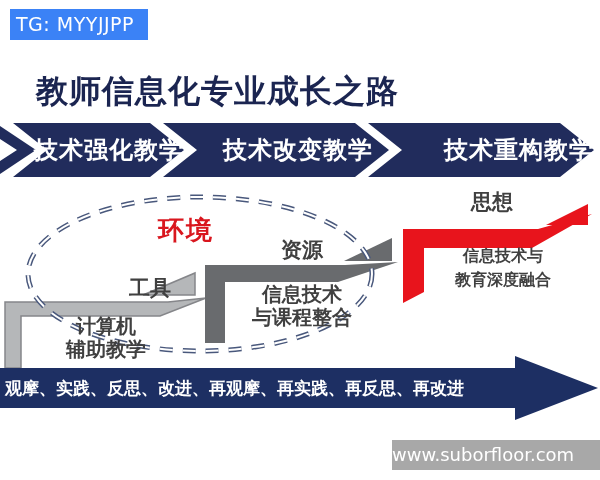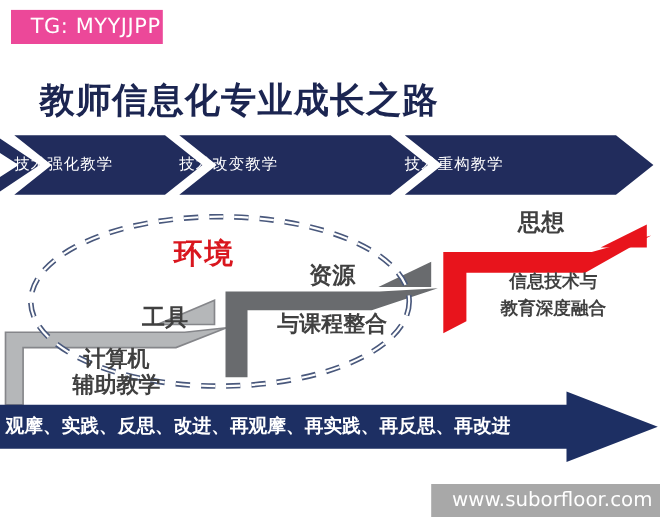--- a/index.html
+++ b/index.html
@@ -4,36 +4,36 @@
 <style>
   html,body { margin:0; padding:0; background:#e9e9e9; }
   .stage {
     position:relative; width:600px; height:480px; background:#ffffff;
     font-family:"DejaVu Sans","Liberation Sans",sans-serif; overflow:hidden;
   }
   .shapes { position:absolute; left:0; top:0; }
   .abs { position:absolute; }
   .wm-top {
     left:10px; top:9px; width:138px; height:31px; box-sizing:border-box;
-    background:#ec4899; color:#ffffff; font-size:19px; line-height:31px;
-    padding-left:18px; letter-spacing:0.5px;
+    background:#3b82f6; color:#ffffff; font-size:19px; line-height:31px;
+    padding-left:6px; letter-spacing:0.5px;
   }
   .wm-bottom {
     left:392px; top:440px; width:208px; height:30px; box-sizing:border-box;
     background:#a8a8a8; color:#ffffff; font-size:18px; line-height:30px;
-    padding-left:19px;
+    padding-left:0;
   }
   .title {
     left:36px; top:70px; width:560px; margin:0;
     font-size:32px; font-weight:bold; color:#1b2551; letter-spacing:1px;
     white-space:nowrap;
   }
   .stage-label {
-    top:137px; height:26px; line-height:26px; text-align:left;
-    color:#ffffff; font-size:14px; font-weight:normal; letter-spacing:1px;
+    top:137px; height:26px; line-height:26px; text-align:right;
+    color:#ffffff; font-size:24px; font-weight:bold; letter-spacing:1px;
     white-space:nowrap;
   }
   .lbl { font-weight:bold; color:#404040; text-align:center; white-space:nowrap; }
   .env-label { left:158px; top:213px; width:68px; font-size:26px; font-weight:bold;
     color:#d9161e; text-align:left; letter-spacing:2px; }
   .tool-label     { left:74px;  top:274px; width:56px; font-size:21px;margin-left:48px; }
   .resource-label { left:272px; top:236px; width:60px; font-size:21px; }
   .thought-label  { left:462px; top:188px; width:60px; font-size:21px; }
   .phase1 { left:45px;  top:315px; width:122px; font-size:20px; line-height:23px; }
   .phase2 { left:231px; top:283px; width:142px; font-size:20px; line-height:23px; }
@@ -82,20 +82,21 @@
   <div class="abs env-label">环境</div>
   <div class="abs lbl tool-label">工具</div>
   <div class="abs lbl resource-label">资源</div>
   <div class="abs lbl thought-label">思想</div>
 
   <div class="abs lbl phase1">
     <div>计算机</div>
     <div>辅助教学</div>
   </div>
   <div class="abs lbl phase2">
+    <div>信息技术</div>
     <div>与课程整合</div>
   </div>
   <div class="abs lbl phase3">
     <div>信息技术与</div>
     <div>教育深度融合</div>
   </div>
 
   <div class="abs process-label">观摩、实践、反思、改进、再观摩、再实践、再反思、再改进</div>
 
   <div class="abs wm-bottom">www.suborfloor.com</div>

